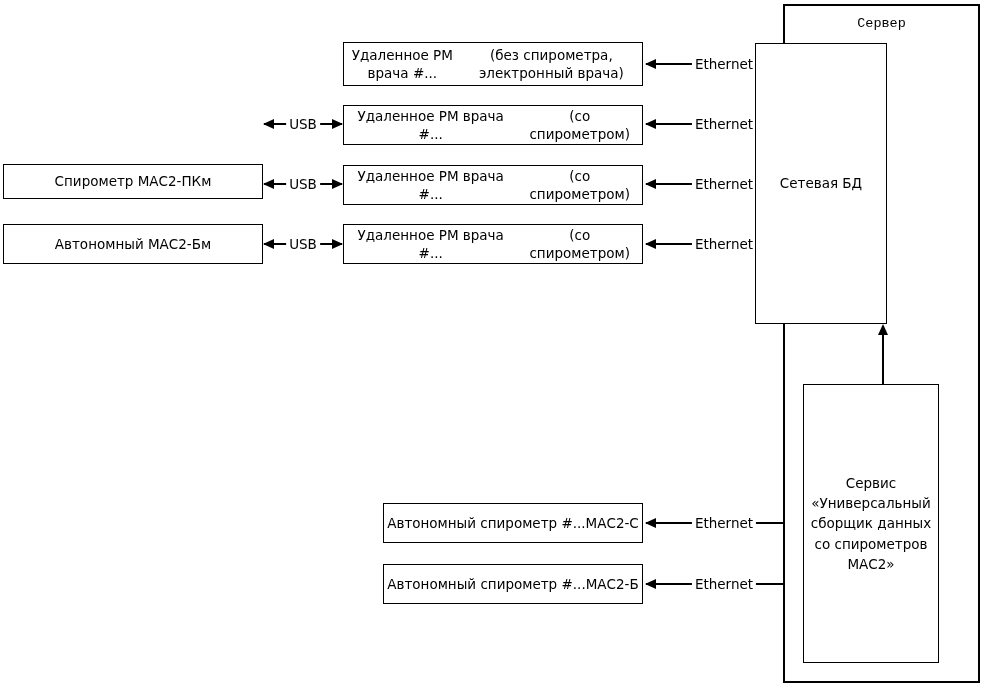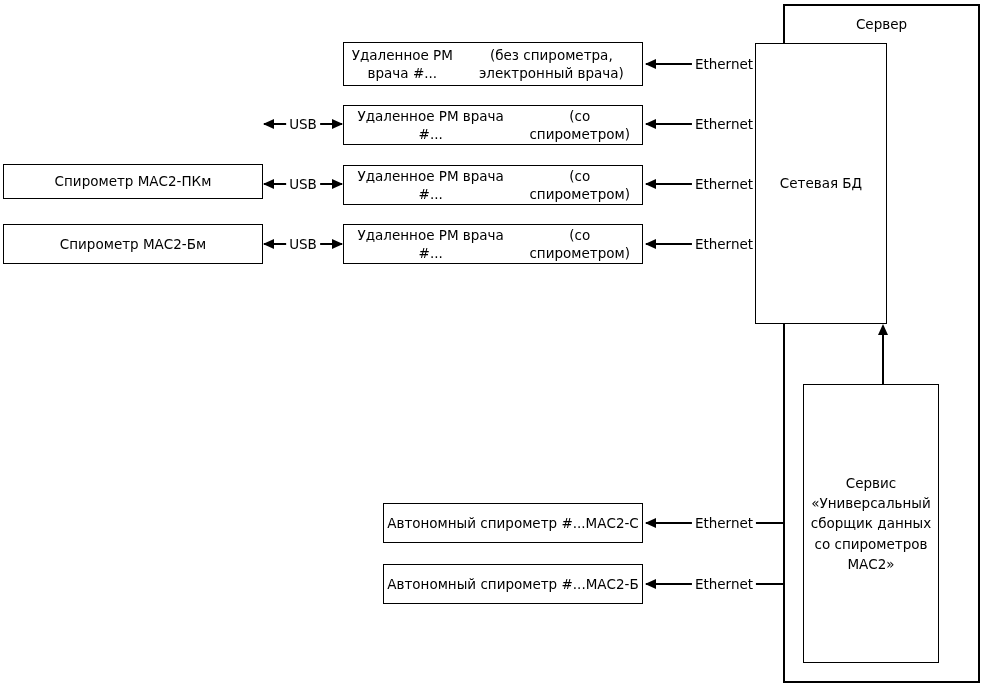--- a/index.html
+++ b/index.html
@@ -27,20 +27,21 @@
   .outer{
     position:absolute;
     border:2px solid #000;
     background:#fff;
     box-sizing:border-box;
   }
   .outer-title{
     position:absolute;
     top:10px;left:0;right:0;
     text-align:center;
+    font-family:Liberation Mono, monospace;
   }
   .h-link{position:absolute;height:12px;}
   .h-link .line{
     position:absolute;left:1px;right:1px;top:5.25px;height:1.5px;background:#000;
   }
   .h-link .ah-left{
     position:absolute;left:0;top:1px;width:0;height:0;
     border-top:5px solid transparent;border-bottom:5px solid transparent;
     border-right:11px solid #000;
   }
@@ -69,21 +70,21 @@
 </style>
 </head>
 <body>
 
 <div class="canvas">
 
   <div class="box" style="left:3px;top:164px;width:260px;height:35px">
     <span>Спирометр МАС2-ПКм</span>
   </div>
   <div class="box" style="left:3px;top:224px;width:260px;height:40px">
-    <span>Спирометр МАС2-Бм</span>
+    <span>Автономный МАС2-Бм</span>
   </div>
 
   <div class="h-link" style="left:263px;top:118px;width:80px">
     <span class="line"></span>
     <span class="ah-left"></span>
     <span class="ah-right"></span>
     <span class="link-label">USB</span>
   </div>
   <div class="h-link" style="left:263px;top:178px;width:80px">
     <span class="line"></span>

